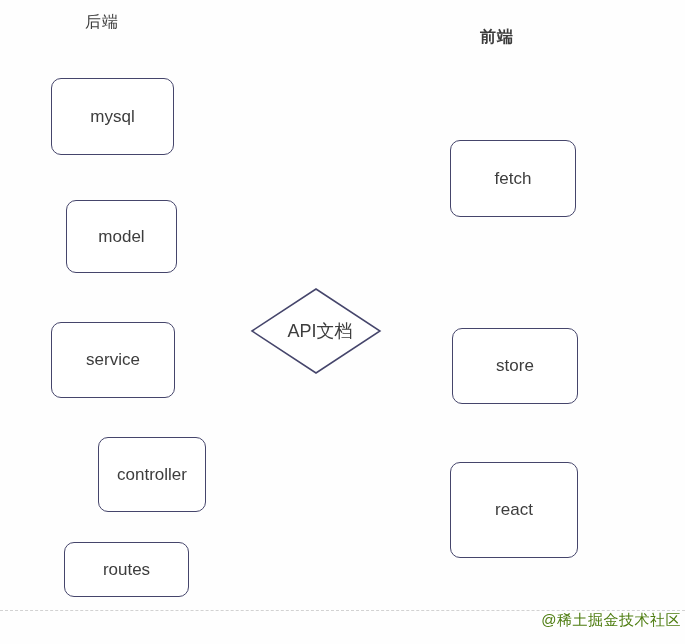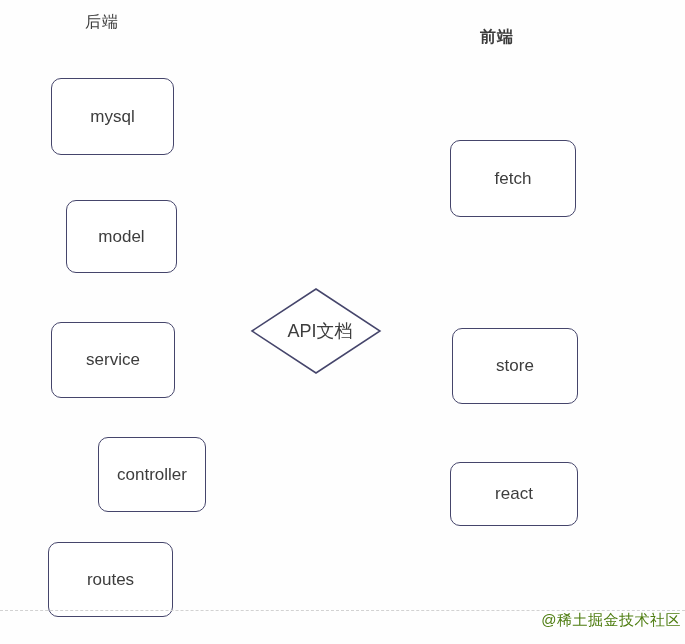--- a/index.html
+++ b/index.html
@@ -46,24 +46,24 @@
   .watermark{
     position:absolute;right:4px;top:611px;
     font-size:15px;color:#4d7c0f;
     letter-spacing:0.5px;
   }
   
   .n-mysql{left:51px;top:78px;width:123px;height:77px;}
   .n-model{left:66px;top:200px;width:111px;height:73px;text-align:center;}
   .n-service{left:51px;top:322px;width:124px;height:76px;}
   .n-controller{left:52px;top:437px;width:108px;height:75px;margin-left:46px;}
-  .n-routes{left:48px;top:542px;width:125px;height:75px;}
+  .n-routes{left:64px;top:542px;width:125px;height:55px;}
   .n-fetch{left:450px;top:140px;width:126px;height:77px;}
   .n-store{left:452px;top:292px;width:126px;height:76px;margin-top:36px;}
-  .n-react{left:450px;top:462px;width:128px;height:64px;}
+  .n-react{left:450px;top:462px;width:128px;height:96px;}
   .lbl-backend{left:85px;top:12px;}
   .lbl-frontend{left:480px;top:27px;font-weight:bold;}
 </style>
 </head>
 <body>
 
 <div class="canvas">
 
   <div class="col-label lbl-backend">后端</div>
   <div class="col-label lbl-frontend">前端</div>

